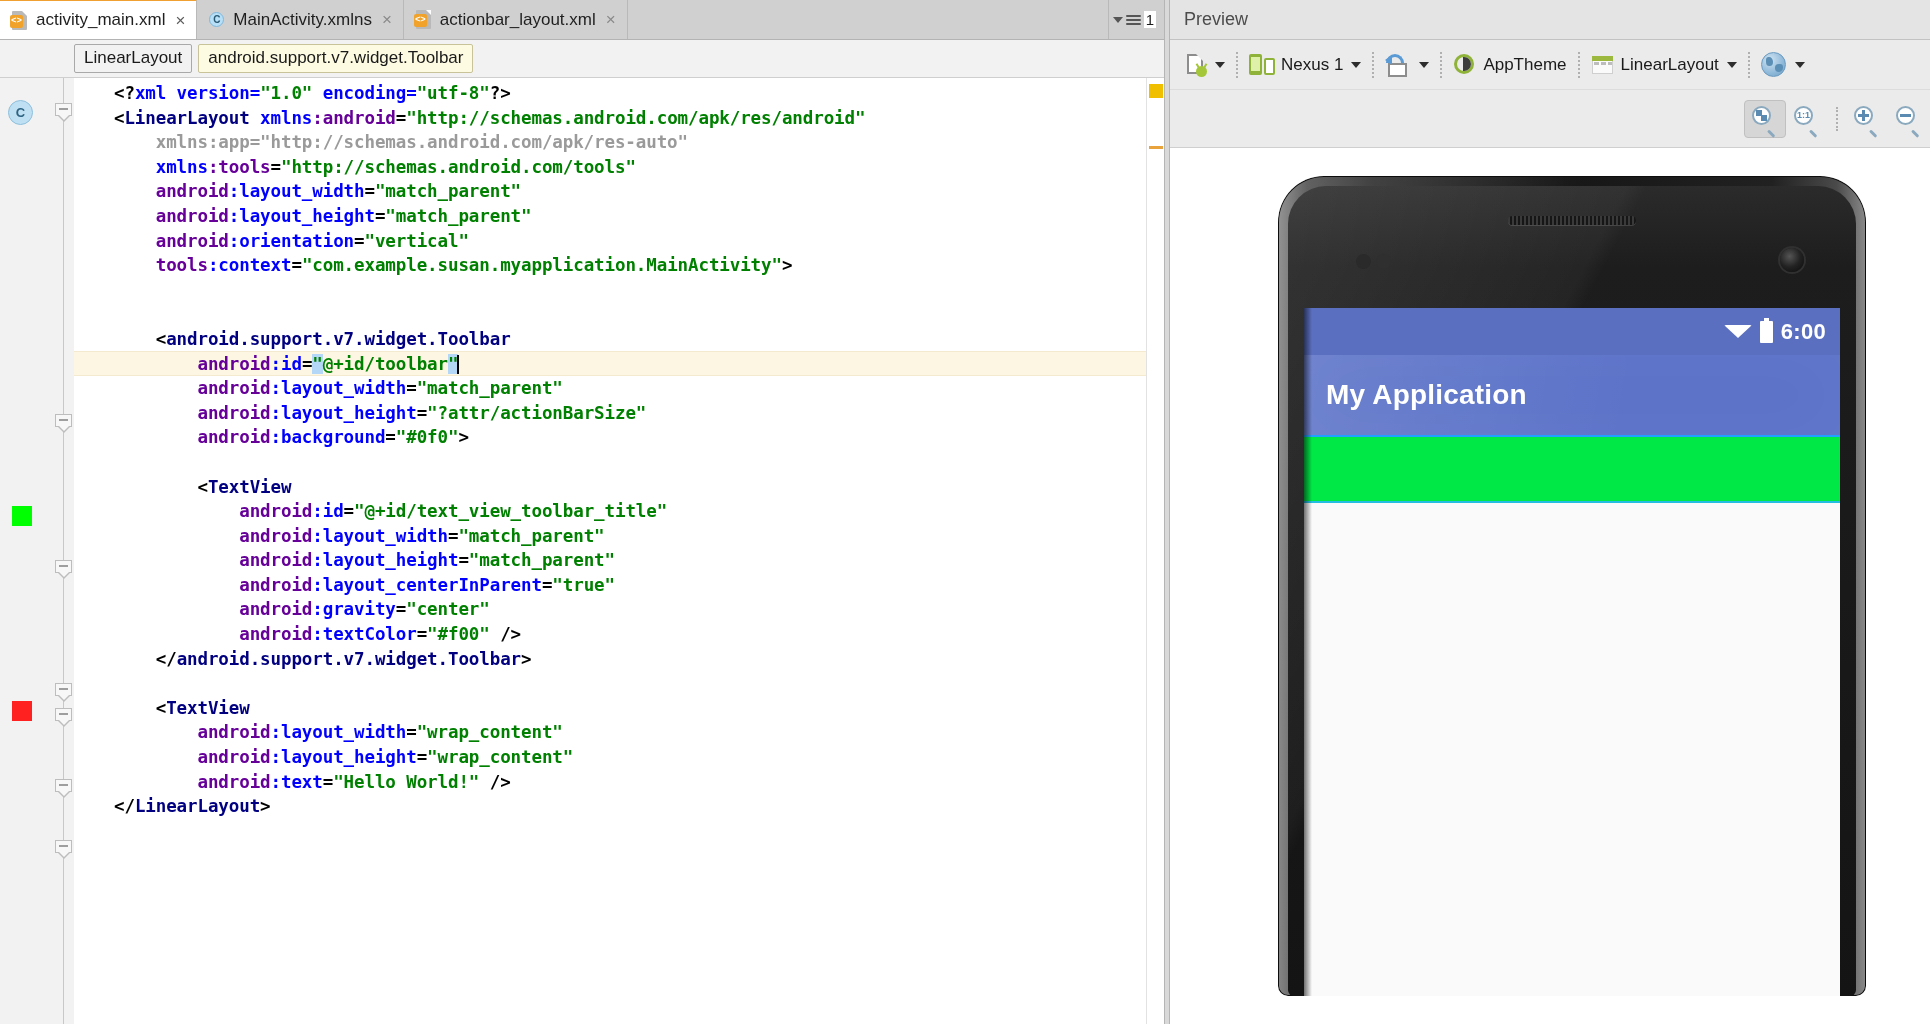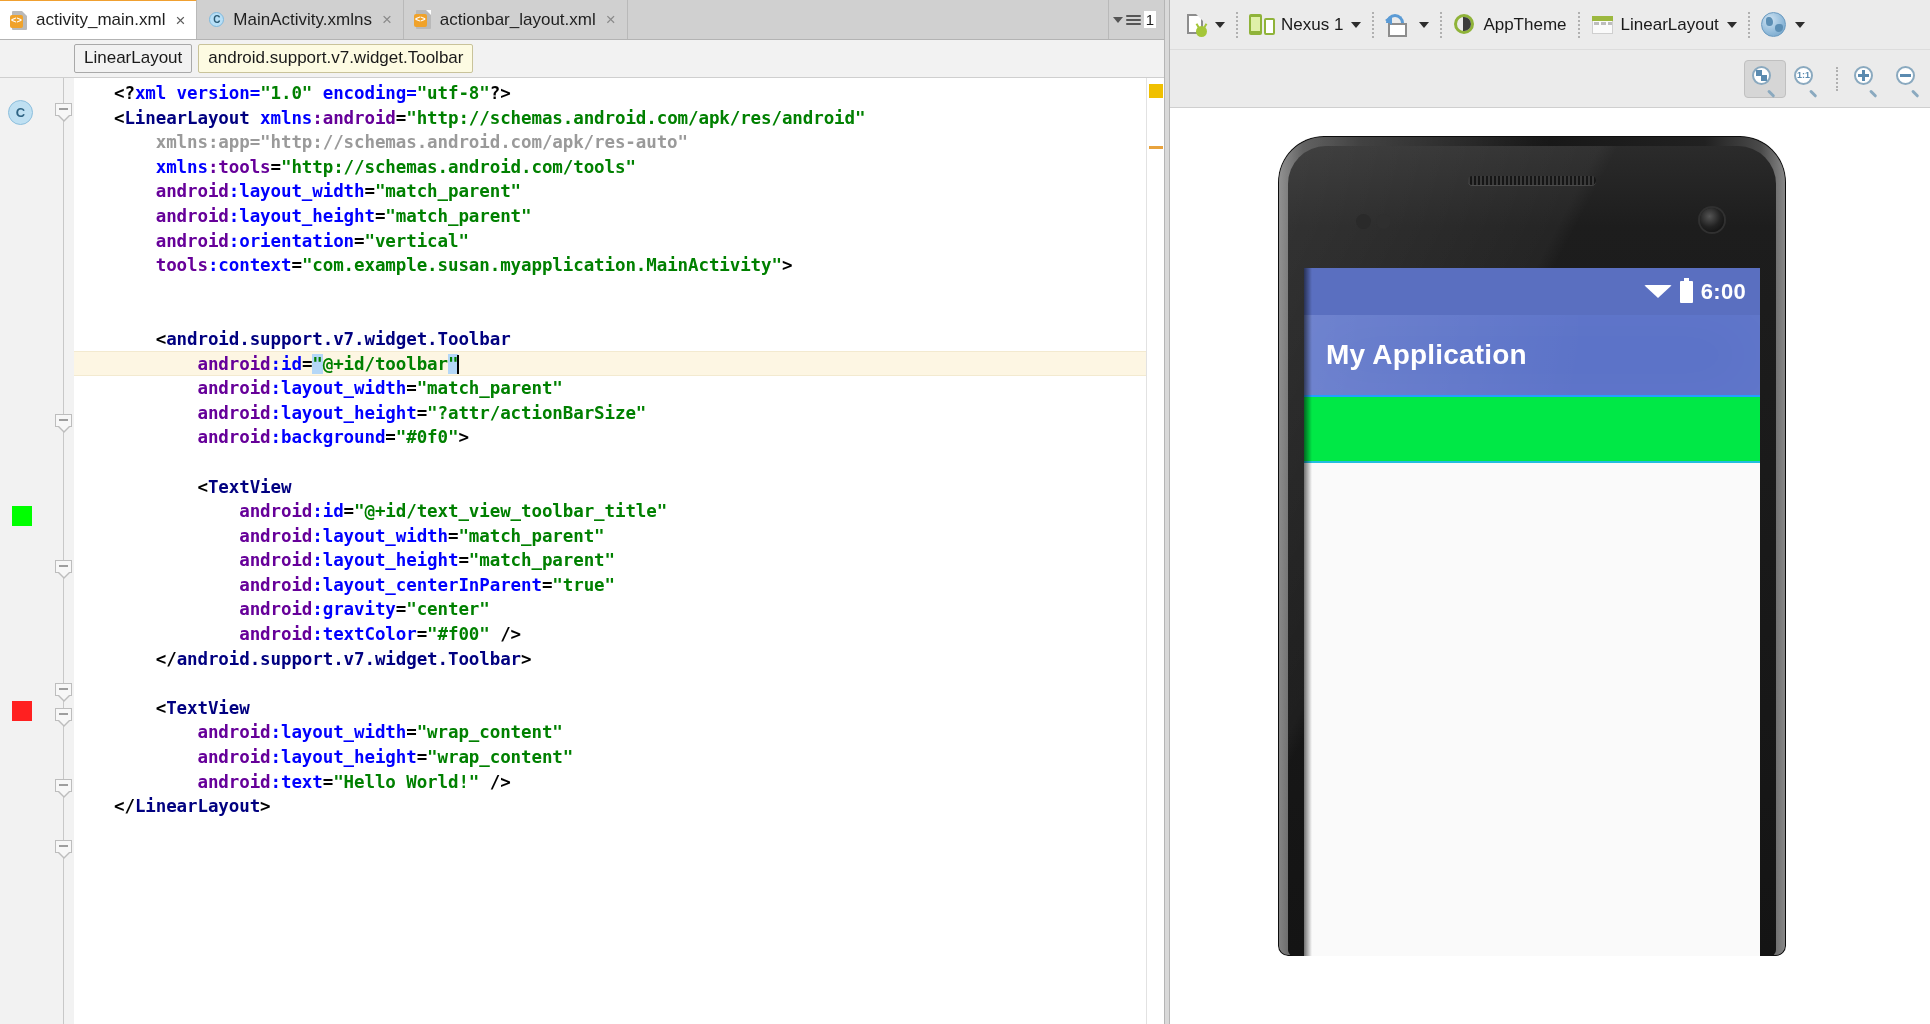--- a/index.html
+++ b/index.html
@@ -271,21 +271,21 @@
   .mag .minus2 { position:absolute;left:4px;top:8.5px;width:11px;height:3px;background:#5b8bb0;}
   .mag .fitsq1{position:absolute;left:4px;top:4px;width:6px;height:6px;background:#5b8bb0;}
   .mag .fitsq2{position:absolute;left:9px;top:9px;width:6px;height:6px;background:#5b8bb0;}
   .zsep { width:1px; height:24px; border-left:2px dotted #b0b0b0; margin:0 8px;}
 
   
   .canvas { position:relative; flex:1 1 auto; background:#ffffff; overflow:hidden;}
 
   
   .device {
-    position:absolute; left:108px; top:28px; width:508px; height:820px;
+    position:absolute; left:108px; top:28px; width:588px; height:820px;
   }
   .dev-body {
     position:absolute; inset:0;
     background:
       linear-gradient(100deg, rgba(255,255,255,0.22) 0%, rgba(255,255,255,0) 42%),
       linear-gradient(90deg, #767676 0%, #3b3b3b 5%, #202020 16%, #171717 50%, #212121 84%, #4a4a4a 95%, #8a8a8a 100%);
     border-radius:46px 46px 10px 10px;
     box-shadow: 0 0 0 1px #0d0d0d inset;
   }
   .dev-glass {
@@ -452,20 +452,21 @@
         <div class="mk amber" style="top:6px"></div>
         <div class="mk line" style="top:68px"></div>
       </div>
     </div>
   </div>
 
   <div class="vsplit"></div>
 
   <div id="preview-pane">
 
+    <div class="preview-title">Preview</div>
 
     <div class="preview-toolbar">
 
       <div class="tb-item">
         <span class="ic ic-doc">
             <span class="p"></span>
             <span class="bug"></span>
           </span>
         <span class="caret-dn"></span>
       </div>

